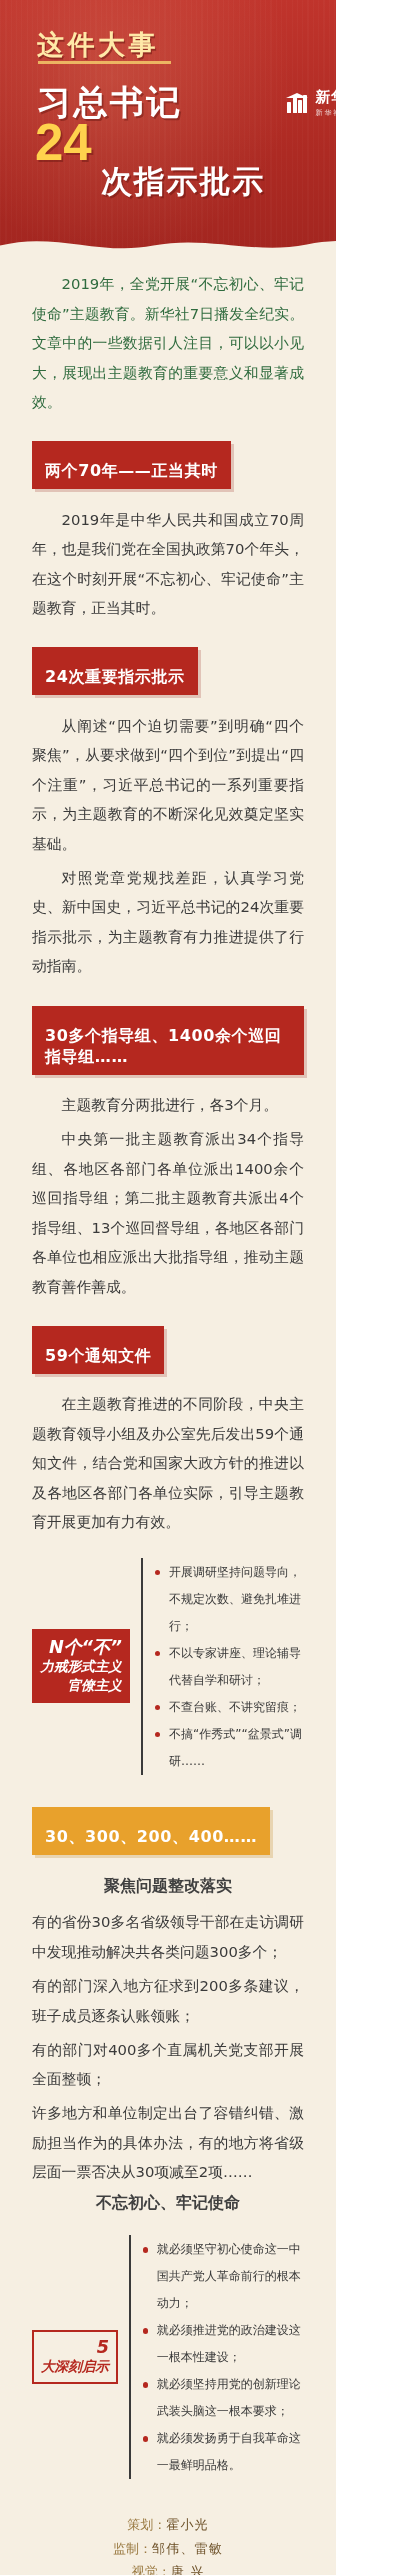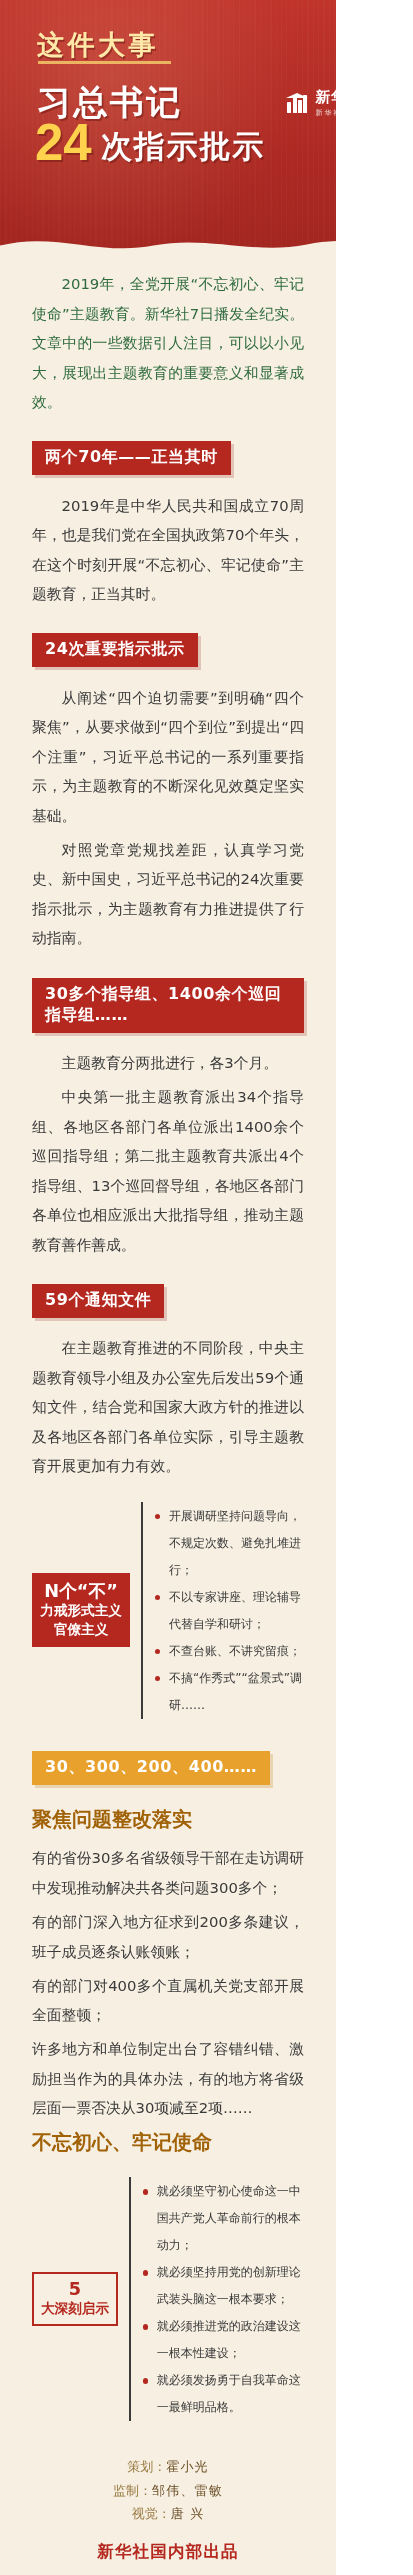--- a/index.html
+++ b/index.html
@@ -70,21 +70,21 @@
     left: 35px; top: 119px;
     font-size: 51px;
     font-weight: 700;
     color: #ffd24d;
     line-height: .95;
     font-family: "Liberation Sans", sans-serif;
     text-shadow: 1.8px 2.4px 0 rgba(90,15,10,.38);
   }
   .hdr-line3 {
     position: absolute;
-    left: 101px; top: 126px;
+    left: 101px; top: 161px;
     font-size: 31px;
     font-weight: 700;
     letter-spacing: 1.8px;
     color: #ffffff;
     text-shadow: 1.8px 2.4px 0 rgba(90,15,10,.40);
     font-family: "DejaVu Sans", sans-serif;
   }
   
   .brand {
     position: absolute;
@@ -156,21 +156,21 @@
   p.para.noindent { text-indent: 0; }
 
   
   .banner {
     display: inline-block;
     background: #b5281f;
     color: #fff;
     font-size: 16px;
     font-weight: 700;
     letter-spacing: 0.6px;
-    padding: 6px 13px 7px 13px;
+    padding: 20px 13px 7px 13px;
     margin: 20px 0 15.3px 0;
     position: relative;
     font-family: "DejaVu Sans", sans-serif;
     box-shadow: 3px 3px 0 rgba(150,40,30,.22);
   }
   .banner.gold {
     background: #e8a12c;
     color: #ffffff;
     box-shadow: 3px 3px 0 rgba(190,130,30,.25);
   }
@@ -183,23 +183,24 @@
     gap: 10.6px;
   }
   .rule-tag {
     flex: 0 0 auto;
     background: #b5281f;
     color: #fff;
     padding: 8.3px 8.3px;
     font-size: 13.6px;
     font-weight: 700;
     line-height: 19px;
-    text-align: center;
+    text-align: right;
     align-self: center;
     font-family: "DejaVu Sans", sans-serif;
+    font-style: italic;
   }
   .rule-tag .big {
     font-size: 17.7px;
   }
   .rule-tag.outline {
     background: transparent;
     color: #b5281f;
     border: 2.4px solid #b5281f;
     padding: 5.9px 7px;
   }
@@ -224,24 +225,24 @@
   .bullets li::before {
     content: "";
     position: absolute;
     left: 1.2px; top: 11.2px;
     width: 5.3px; height: 5.3px;
     background: #b5281f;
     border-radius: 50%;
   }
 
   .subhead {
-    text-align: left;
-    font-size: 20px;
-    font-weight: 700;
-    color: #a16207;
+    text-align: center;
+    font-size: 16px;
+    font-weight: 700;
+    color: #404040;
     margin: 5.9px 0 10.6px 0;
     font-family: "DejaVu Sans", sans-serif;
   }
 
   
   .credits {
     margin: 34px 0 0 0;
     text-align: center;
     color: #7a5a2e;
     font-size: 13px;
@@ -349,22 +350,22 @@
     
     <div class="subhead">不忘初心、牢记使命</div>
     <div class="ruleblock">
       <div class="rule-tag outline">
         <div class="big">5</div>
         <div>大深刻启示</div>
       </div>
       <div class="rule-divider"></div>
       <ul class="bullets">
         <li>就必须坚守初心使命这一中国共产党人革命前行的根本动力；</li>
+        <li>就必须推进党的政治建设这一根本性建设；</li>
         <li>就必须坚持用党的创新理论武装头脑这一根本要求；</li>
-        <li>就必须推进党的政治建设这一根本性建设；</li>
         <li>就必须发扬勇于自我革命这一最鲜明品格。</li>
       </ul>
     </div>
 
     
     <div class="credits">
       <div>
         <span class="k">策划：</span><span class="v">霍小光</span>
       </div>
       <div>

